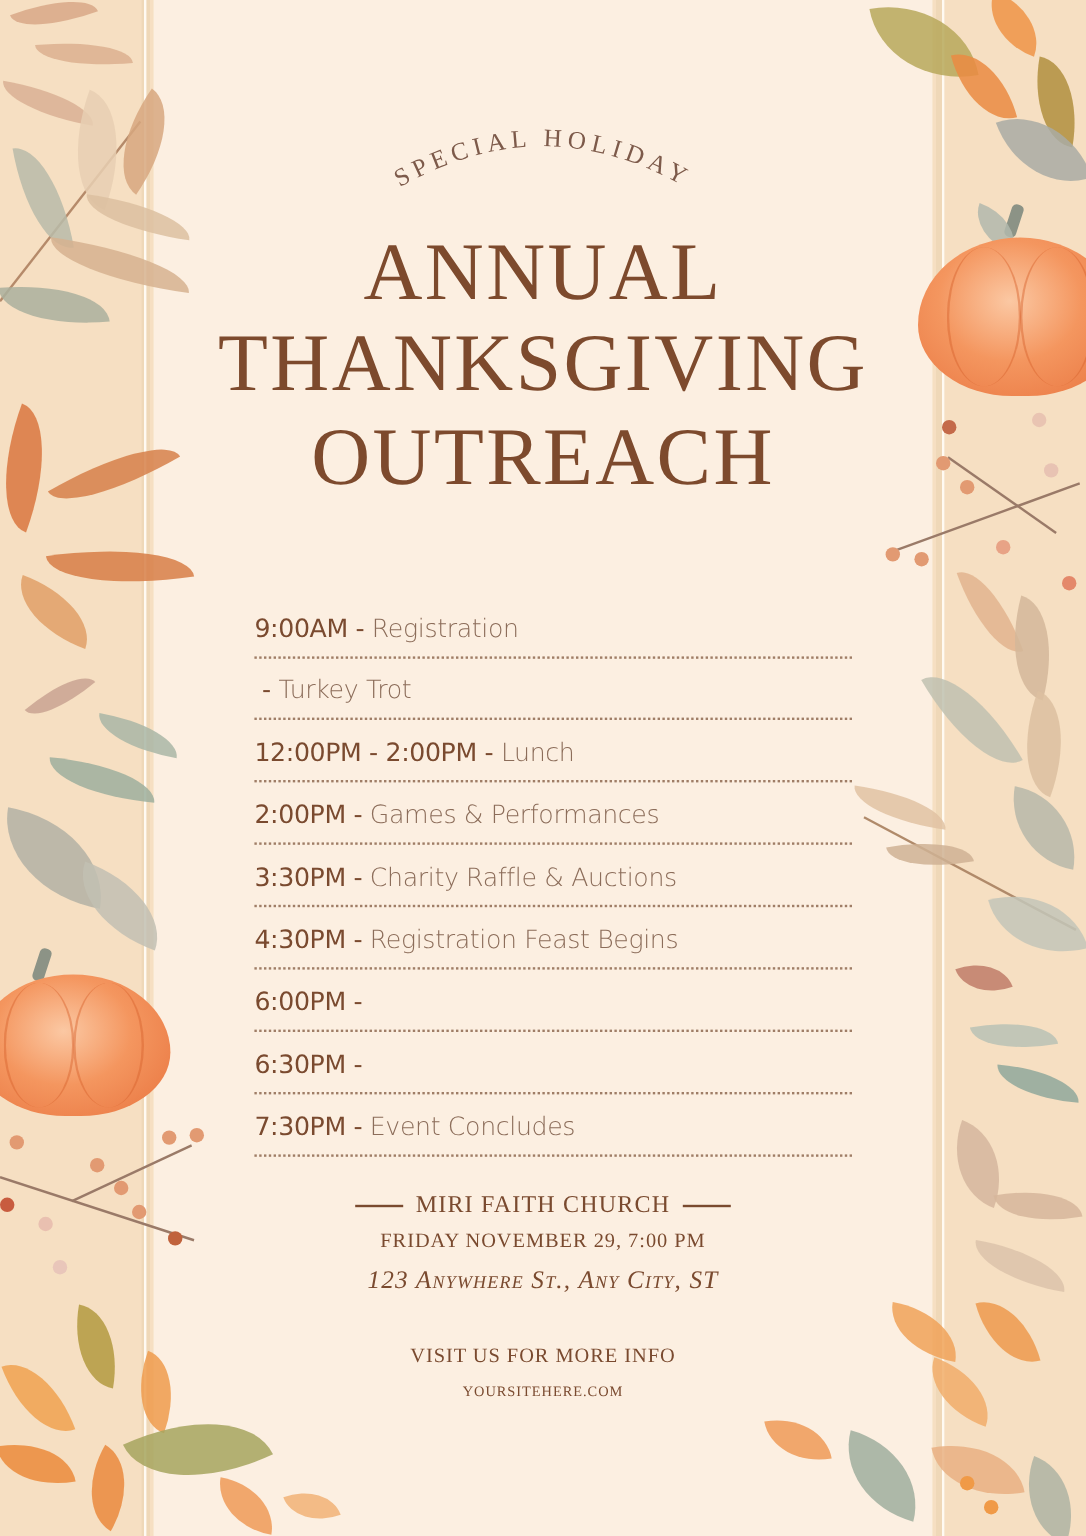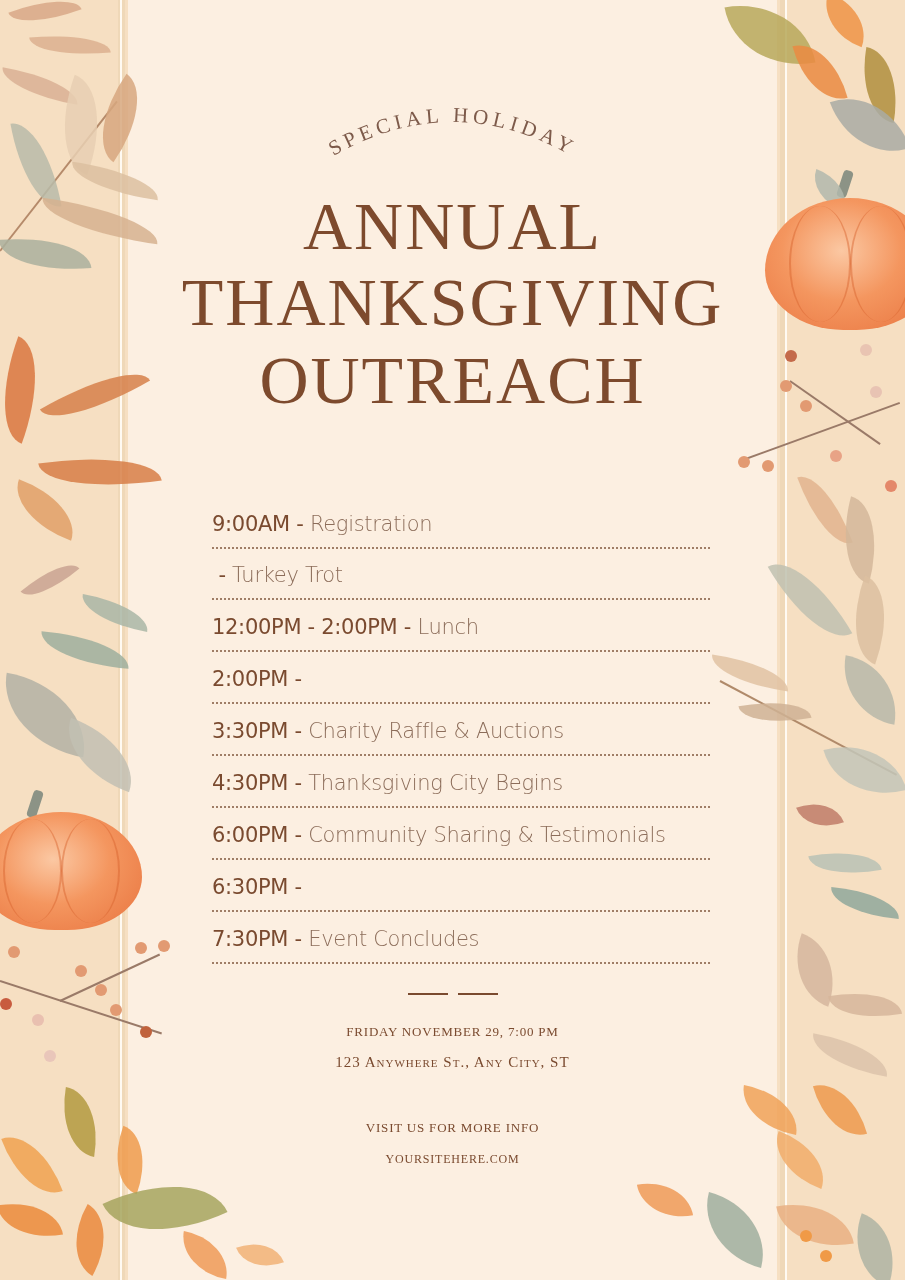--- a/index.html
+++ b/index.html
@@ -77,23 +77,23 @@
     .schedule .act { color: #8c6d5a; font-weight: 300; }
 
     .church {
       position: absolute; left: 128px; width: 649px; top: 993px; text-align: center;
       color: #7a4a2f; font-size: 20px; letter-spacing: 1px;
       display: flex; justify-content: center; align-items: center; gap: 10px;
     }
     .church .dash { width: 40px; height: 2px; background: #7a4a2f; display: inline-block; }
     .info-line {
       position: absolute; left: 128px; width: 649px; text-align: center;
-      color: #7a4a2f; font-size: 13px; letter-spacing: 0.8px;
-    }
-    .address { font-variant: small-caps; letter-spacing: 1px; font-size: 15px; }
+      color: #7a4a2f; font-size: 17px; letter-spacing: 0.8px;
+    }
+    .address { font-variant: small-caps; letter-spacing: 1px; font-size: 21px; font-style: italic; }
   </style>
 </head>
 <body>
 
 <div class="side-left"></div>
 <div class="side-right"></div>
 <div class="panel"></div>
 <div class="border-strip" style="left:118px"></div>
 <div class="border-line" style="left:120px"></div>
 <div class="border-strip" style="left:780px"></div>
@@ -233,47 +233,48 @@
       <span class="act">Turkey Trot</span>
     </li>
   <li>
       <span class="time">12:00PM - 2:00PM</span>
       <span class="sep" style="white-space:pre"> - </span>
       <span class="act">Lunch</span>
     </li>
   <li>
       <span class="time">2:00PM</span>
       <span class="sep" style="white-space:pre"> - </span>
+      <span class="act">Games &amp; Performances</span>
     </li>
   <li>
       <span class="time">3:30PM</span>
       <span class="sep" style="white-space:pre"> - </span>
       <span class="act">Charity Raffle &amp; Auctions</span>
     </li>
   <li>
       <span class="time">4:30PM</span>
       <span class="sep" style="white-space:pre"> - </span>
-      <span class="act">Thanksgiving City Begins</span>
+      <span class="act">Registration Feast Begins</span>
     </li>
   <li>
       <span class="time">6:00PM</span>
       <span class="sep" style="white-space:pre"> - </span>
-      <span class="act">Community Sharing &amp; Testimonials</span>
     </li>
   <li>
       <span class="time">6:30PM</span>
       <span class="sep" style="white-space:pre"> - </span>
     </li>
   <li>
       <span class="time">7:30PM</span>
       <span class="sep" style="white-space:pre"> - </span>
       <span class="act">Event Concludes</span>
     </li>
 </ul>
 
 <div class="church">
   <span class="dash"></span>
+  <span>MIRI FAITH CHURCH</span>
   <span class="dash"></span>
 </div>
 <div class="info-line" style="top:1024px">FRIDAY NOVEMBER 29, 7:00 PM</div>
 <div class="info-line address" style="top:1054px">123 Anywhere St., Any City, ST</div>
 <div class="info-line" style="top:1120px">VISIT US FOR MORE INFO</div>
 <div class="info-line" style="top:1152px;font-size:12px">YOURSITEHERE.COM</div>
 
 </body></html>

